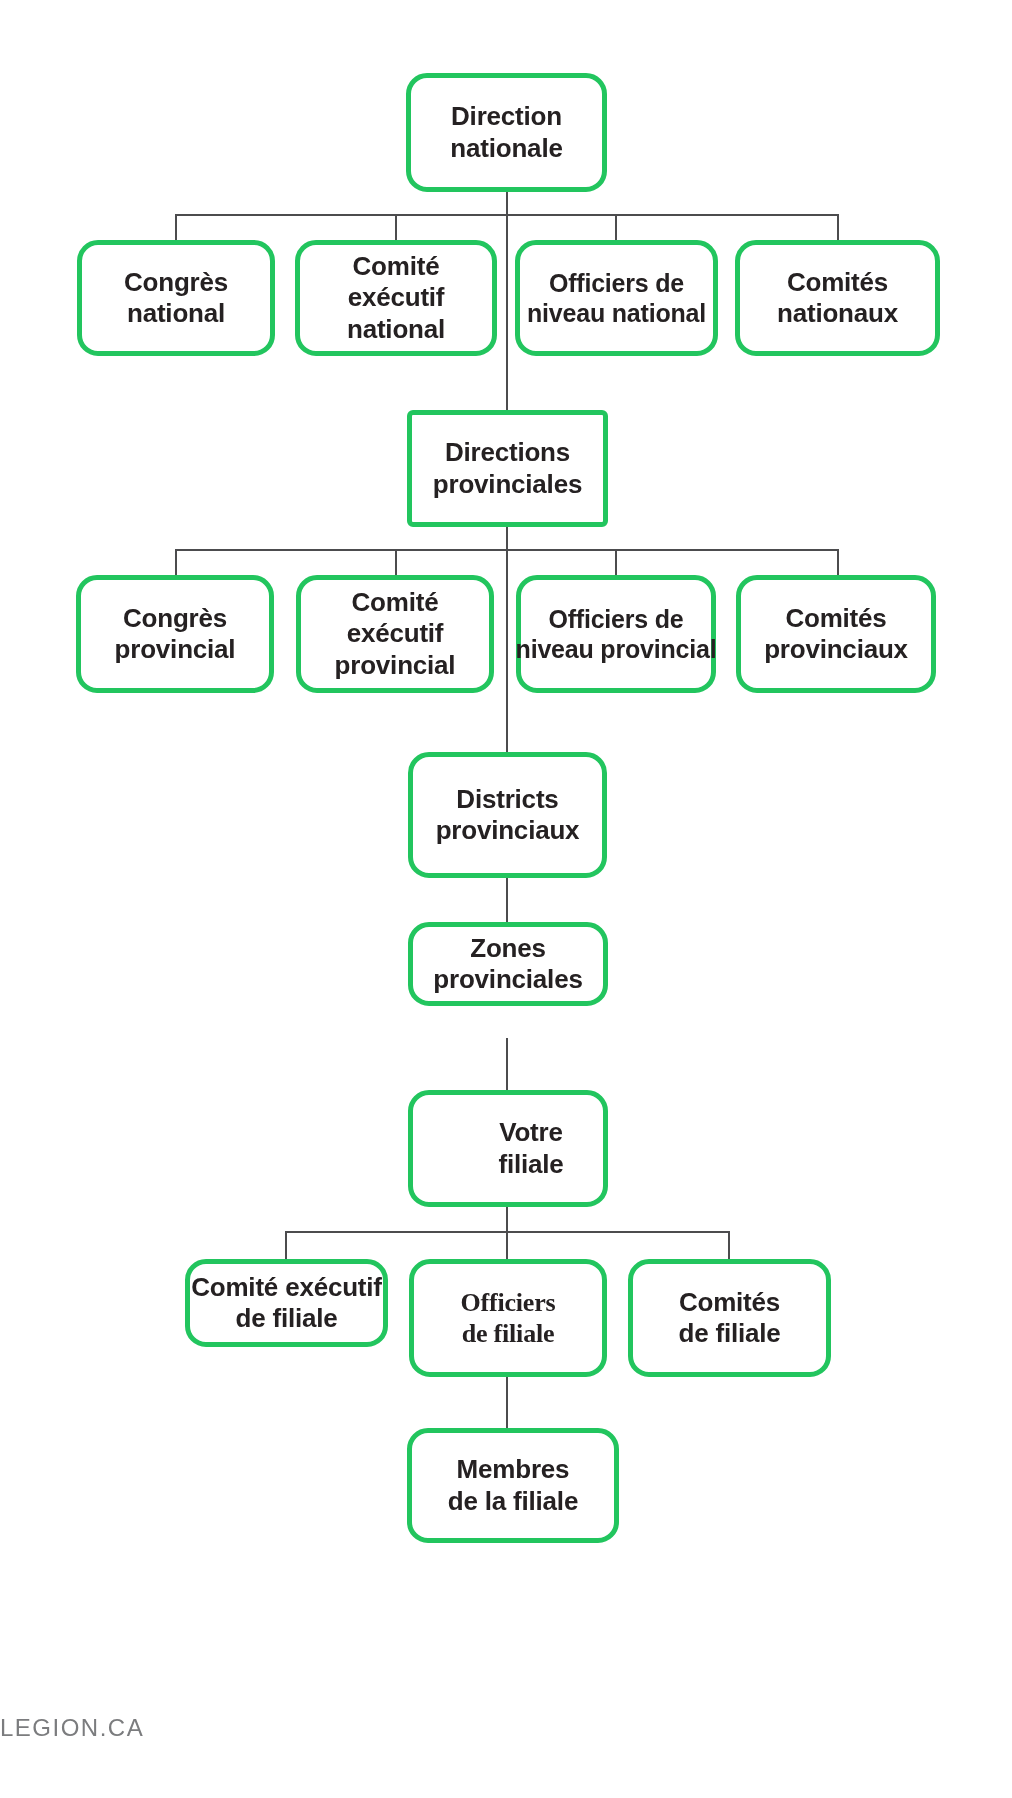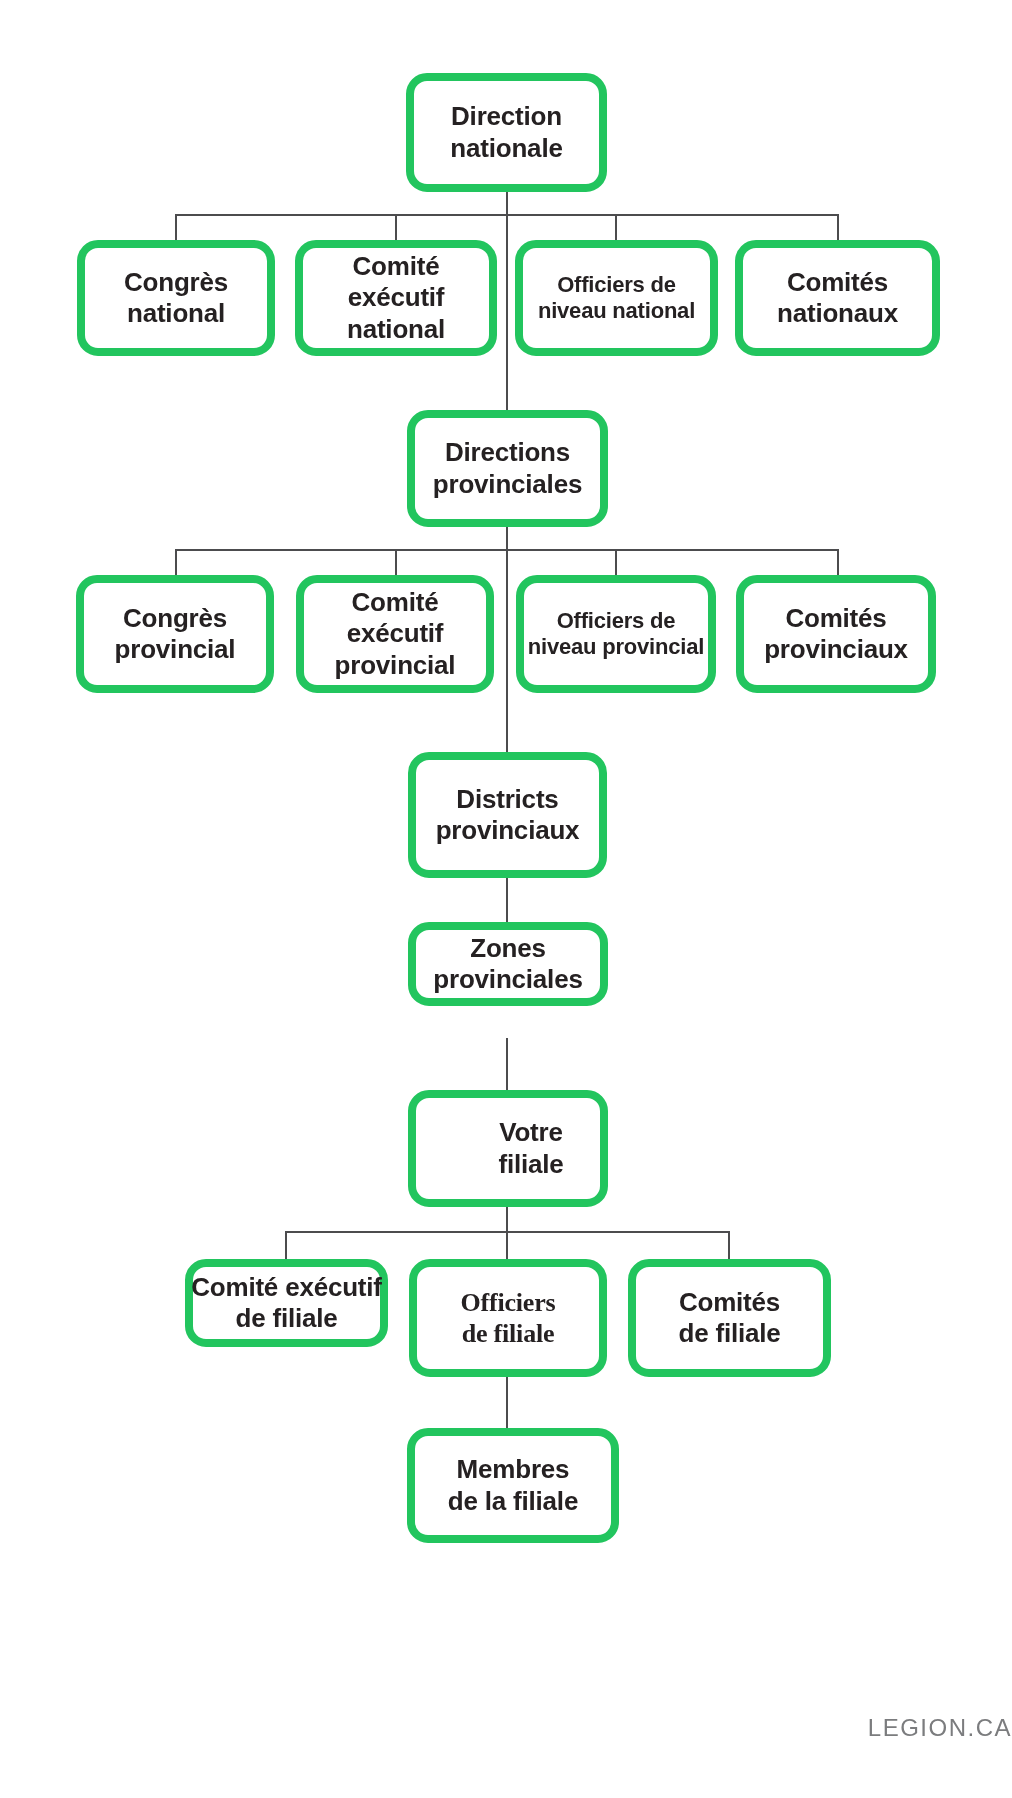--- a/index.html
+++ b/index.html
@@ -8,46 +8,46 @@
     width: 1012px;
     height: 1798px;
     background: #ffffff;
     font-family: "Liberation Sans", sans-serif;
     overflow: hidden;
   }
   .node {
     position: absolute;
     box-sizing: border-box;
     background: #ffffff;
-    border: 8px solid #22c55e;
+    border: 5px solid #22c55e;
     border-radius: 21px;
     display: flex;
     align-items: center;
     justify-content: center;
     text-align: center;
     color: #252122;
     font-weight: 700;
     font-size: 26px;
     line-height: 1.2;
     letter-spacing: -0.2px;
     white-space: pre;
     z-index: 2;
   }
-  .node.fs-sm { font-size: 22px; }
+  .node.fs-sm { font-size: 25px; }
   .line {
     position: absolute;
     background: #4c4c4e;
     z-index: 1;
   }
   .footer-brand {
     position: absolute;
     left: 0;
     right: 0;
     top: 1714px;
-    text-align: right;
+    text-align: left;
     font-size: 24px;
     font-weight: 400;
     color: #7b7c7e;
     letter-spacing: 1.5px;
   }
 </style>
 </head>
 <body>
 
 <div class="canvas">
@@ -92,21 +92,21 @@
   </div>
   <div class="node fs-sm" style="left:515px; top:240px; width:203px; height:116px;">
     <span>Officiers de
 niveau national</span>
   </div>
   <div class="node" style="left:735px; top:240px; width:205px; height:116px;">
     <span>Comités
 nationaux</span>
   </div>
 
-  <div class="node" style="left:407px; top:410px; width:201px; height:117px;">
+  <div class="node" style="left:407px; top:410px; width:201px; height:117px;border-radius:6px;">
     <span>Directions
 provinciales</span>
   </div>
 
   <div class="node" style="left:76px; top:575px; width:198px; height:118px;">
     <span>Congrès
 provincial</span>
   </div>
   <div class="node" style="left:296px; top:575px; width:198px; height:118px;">
     <span>Comité

